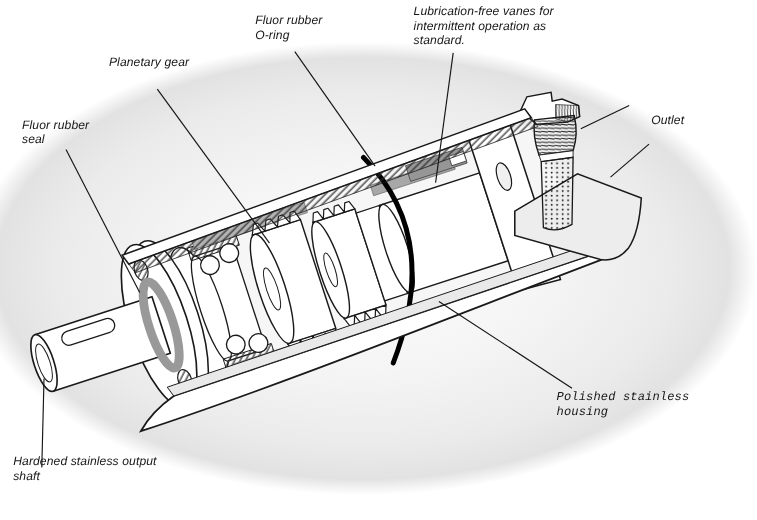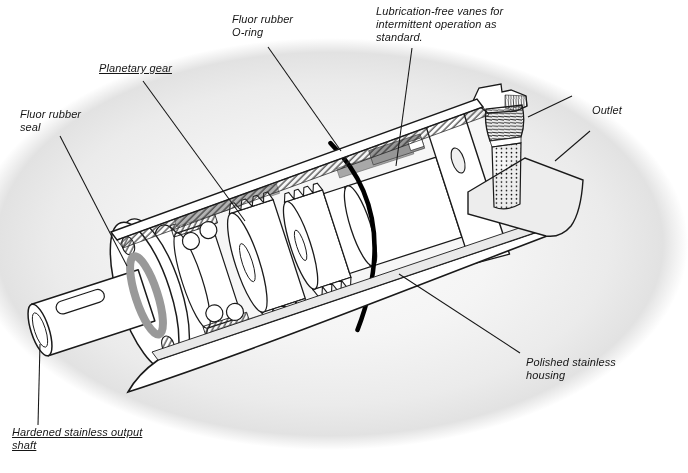--- a/index.html
+++ b/index.html
@@ -126,24 +126,24 @@
       <line x1="412" y1="48" x2="396" y2="166"></line>
       <line x1="572" y1="96" x2="528" y2="117"></line>
       <line x1="590" y1="131" x2="555" y2="161"></line>
       <line x1="520" y1="353" x2="399" y2="274"></line>
       <line x1="38" y1="425" x2="40" y2="344"></line>
     </g>
   </svg>
 
   <div class="label" style="left:20px;  top:108px;">Fluor rubber
 seal</div>
-  <div class="label" style="left:99px;  top:62px;text-decoration:underline;">Planetary gear</div>
+  <div class="label" style="left:99px;  top:51px;">Planetary gear</div>
   <div class="label" style="left:232px; top:13px;">Fluor rubber
 O-ring</div>
   <div class="label" style="left:376px; top:5px;font-style:italic;">Lubrication-free vanes for
 intermittent operation as
 standard.</div>
   <div class="label" style="left:592px; top:104px;font-style:italic;">Outlet</div>
-  <div class="label" style="left:526px; top:356px;">Polished stainless
+  <div class="label" style="left:506px; top:356px;font-family:Liberation Mono, monospace;">Polished stainless
 housing</div>
-  <div class="label" style="left:12px;  top:426px;text-decoration:underline;">Hardened stainless output
+  <div class="label" style="left:12px;  top:414px;">Hardened stainless output
 shaft</div>
 </div>
 
 </body></html>

